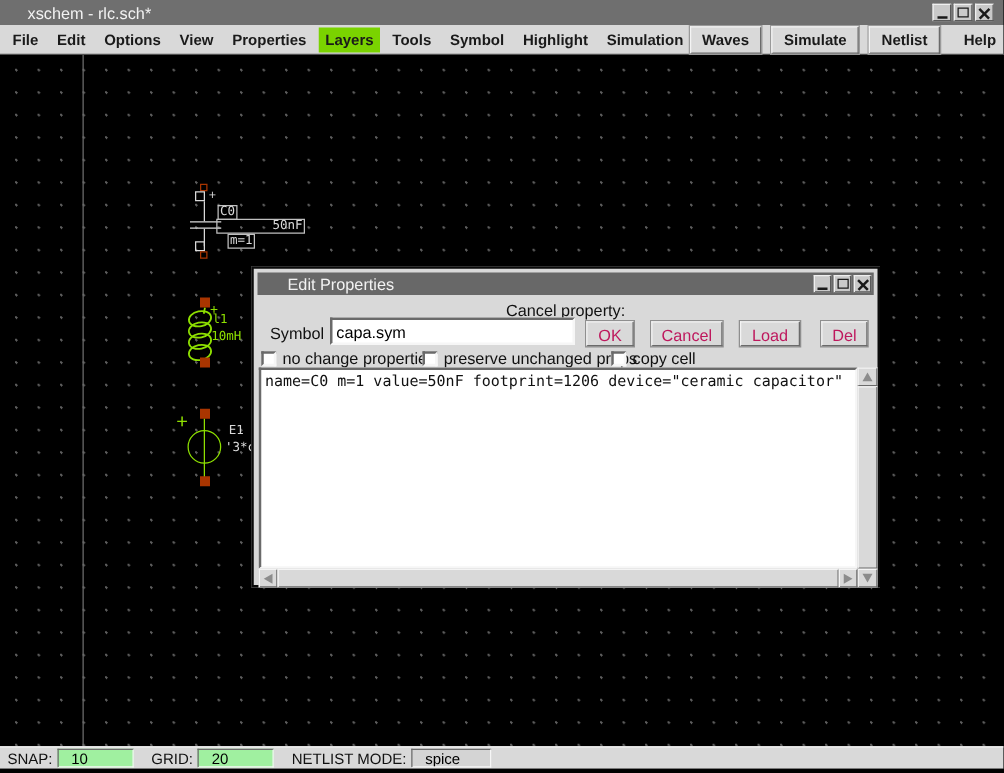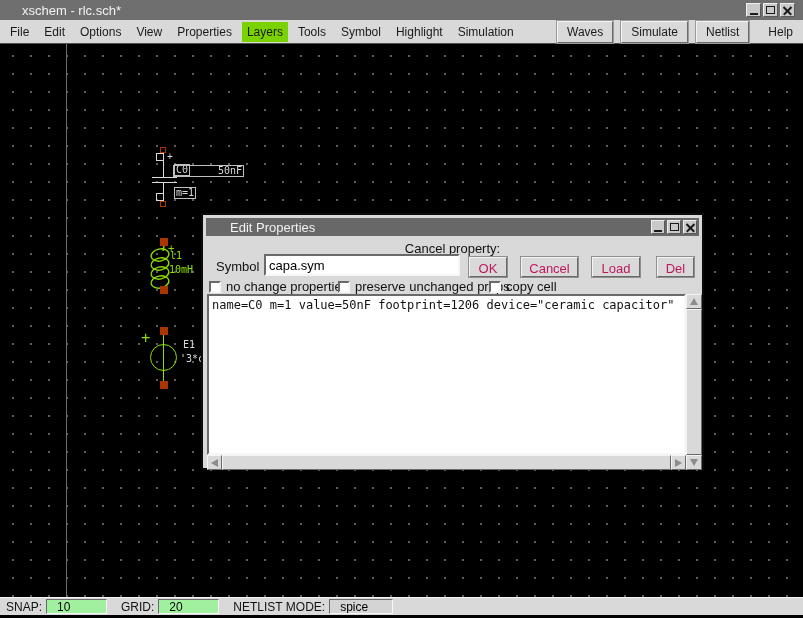--- a/index.html
+++ b/index.html
@@ -23,21 +23,21 @@
   .ic-min { width:8px; height:2px; background:#1a1a1a; margin-top:7px; }
   .ic-max { width:9px; height:8px; border:1.5px solid #1a1a1a; }
   .ic-close { position:relative; width:9px; height:9px; }
   .ic-close i { position:absolute; left:-1px; top:4px; width:11px; height:1.6px; background:#1a1a1a; }
   .ic-close i:first-child { transform:rotate(45deg); }
   .ic-close i:last-child  { transform:rotate(-45deg); }
   
   .menubar {
     position:absolute; left:0; top:20px; width:803px; height:24px;
     background:#d9d9d9; border-bottom:1px solid #505050;
-    display:flex; align-items:center; font-size:12px; color:#1a1a1a;
+    display:flex; align-items:center; font-size:12px; color:#1a1a1a;font-weight:bold;
   }
   .menu-item { padding:3px 5px; margin-left:5px; white-space:nowrap; }
   .menu-item.active { background:#7ad300; }
   .menu-spacer { flex:1; }
   .mbtn {
     padding:3px 9px; margin-right:8px; background:#d9d9d9;
     border:1px solid; border-color:#f4f4f4 #6a6a6a #6a6a6a #f4f4f4;
     box-shadow:0 0 0 1px #9a9a9a;
   }
   .menu-help { padding:3px 6px; margin-right:4px; }
@@ -192,22 +192,22 @@
       <div class="part pin-open-r" style="left:160px; top:103px;"></div>
       <div class="part pin-open-w" style="left:156px; top:109px;"></div>
       <div class="part plusW" style="left:167px; top:108px;">+</div>
       <div class="part wireW" style="left:163px; top:117px; width:1px; height:16px;"></div>
       <div class="part wireW" style="left:152px; top:133px; width:25px; height:1px;"></div>
       <div class="part wireW" style="left:152px; top:138px; width:25px; height:1px;"></div>
       <div class="part wireW" style="left:163px; top:139px; width:1px; height:14px;"></div>
       <div class="part pin-open-w" style="left:156px; top:149px;"></div>
       <div class="part pin-open-r" style="left:160px; top:157px;"></div>
       <div class="part lblW selbox" style="left:174px; top:120px;text-align:right;">C0</div>
-      <div class="part lblW selbox" style="left:173px; top:121px;padding-left:44px;">50nF</div>
-      <div class="part lblW selbox" style="left:174px; top:143px;">m=1</div>
+      <div class="part lblW selbox" style="left:173px; top:131px;padding-left:44px;">50nF</div>
+      <div class="part lblW selbox" style="left:182px; top:143px;">m=1</div>
     </div>
 
     <div>
       <div class="part pin-fill-r" style="left:160px; top:194px;"></div>
       <div class="part plusG" style="left:168px; top:199px;">+</div>
       <svg class="part" style="left:149px; top:202px;" width="26" height="44" viewBox="0 0 26 44">
         <g fill="none" stroke="#8ee000" stroke-width="1.4">
           <path d="M15,0 L14,5"></path>
           <ellipse cx="11" cy="9" rx="9" ry="6" transform="rotate(-12 11 9)"></ellipse>
           <ellipse cx="11" cy="18" rx="9" ry="6" transform="rotate(-12 11 18)"></ellipse>

